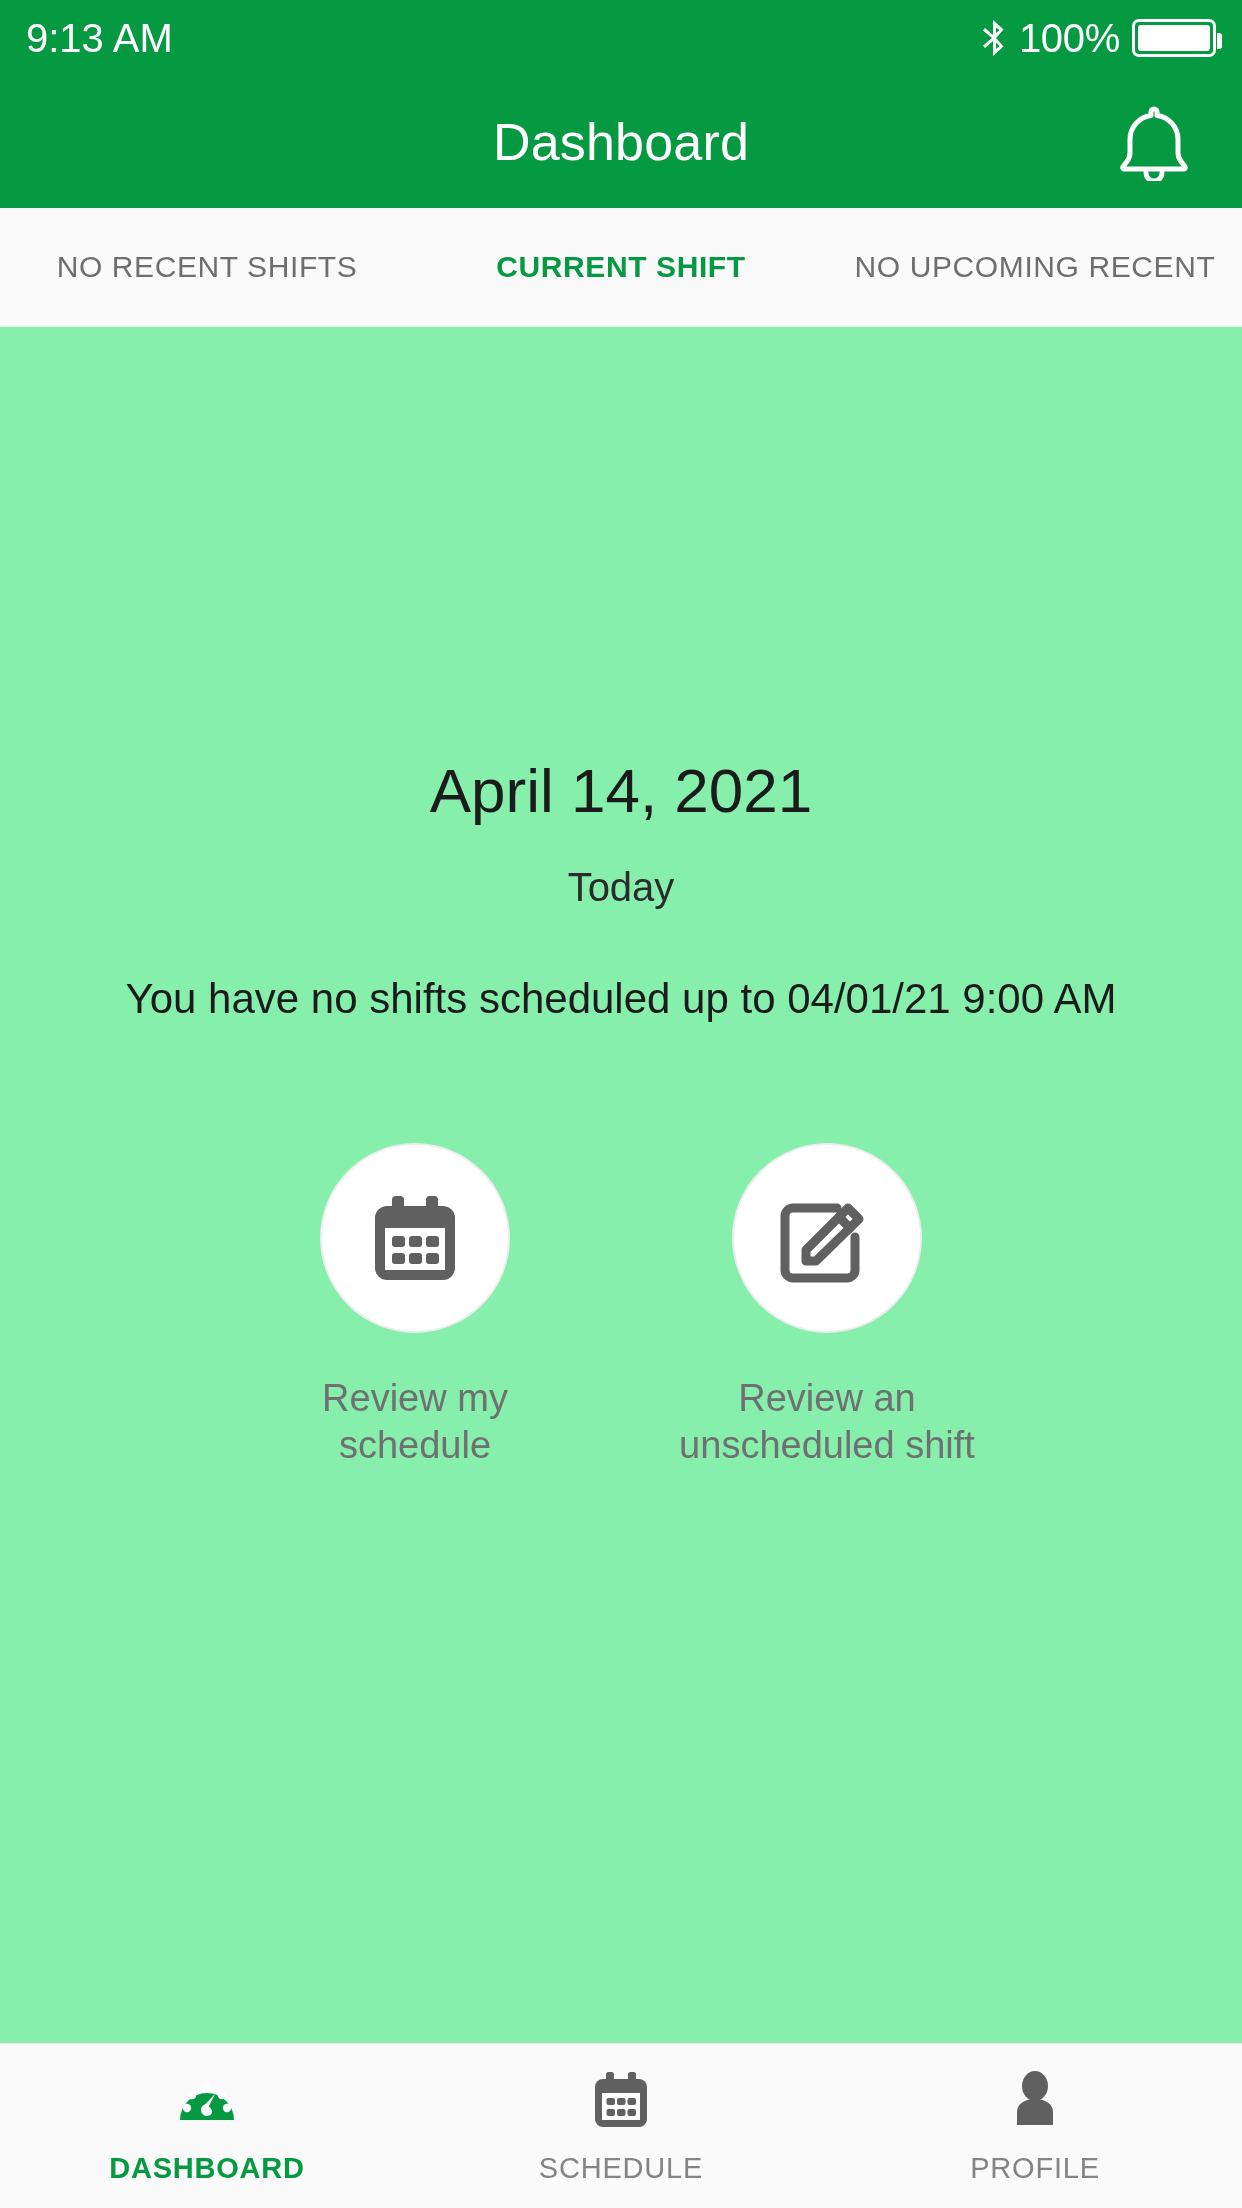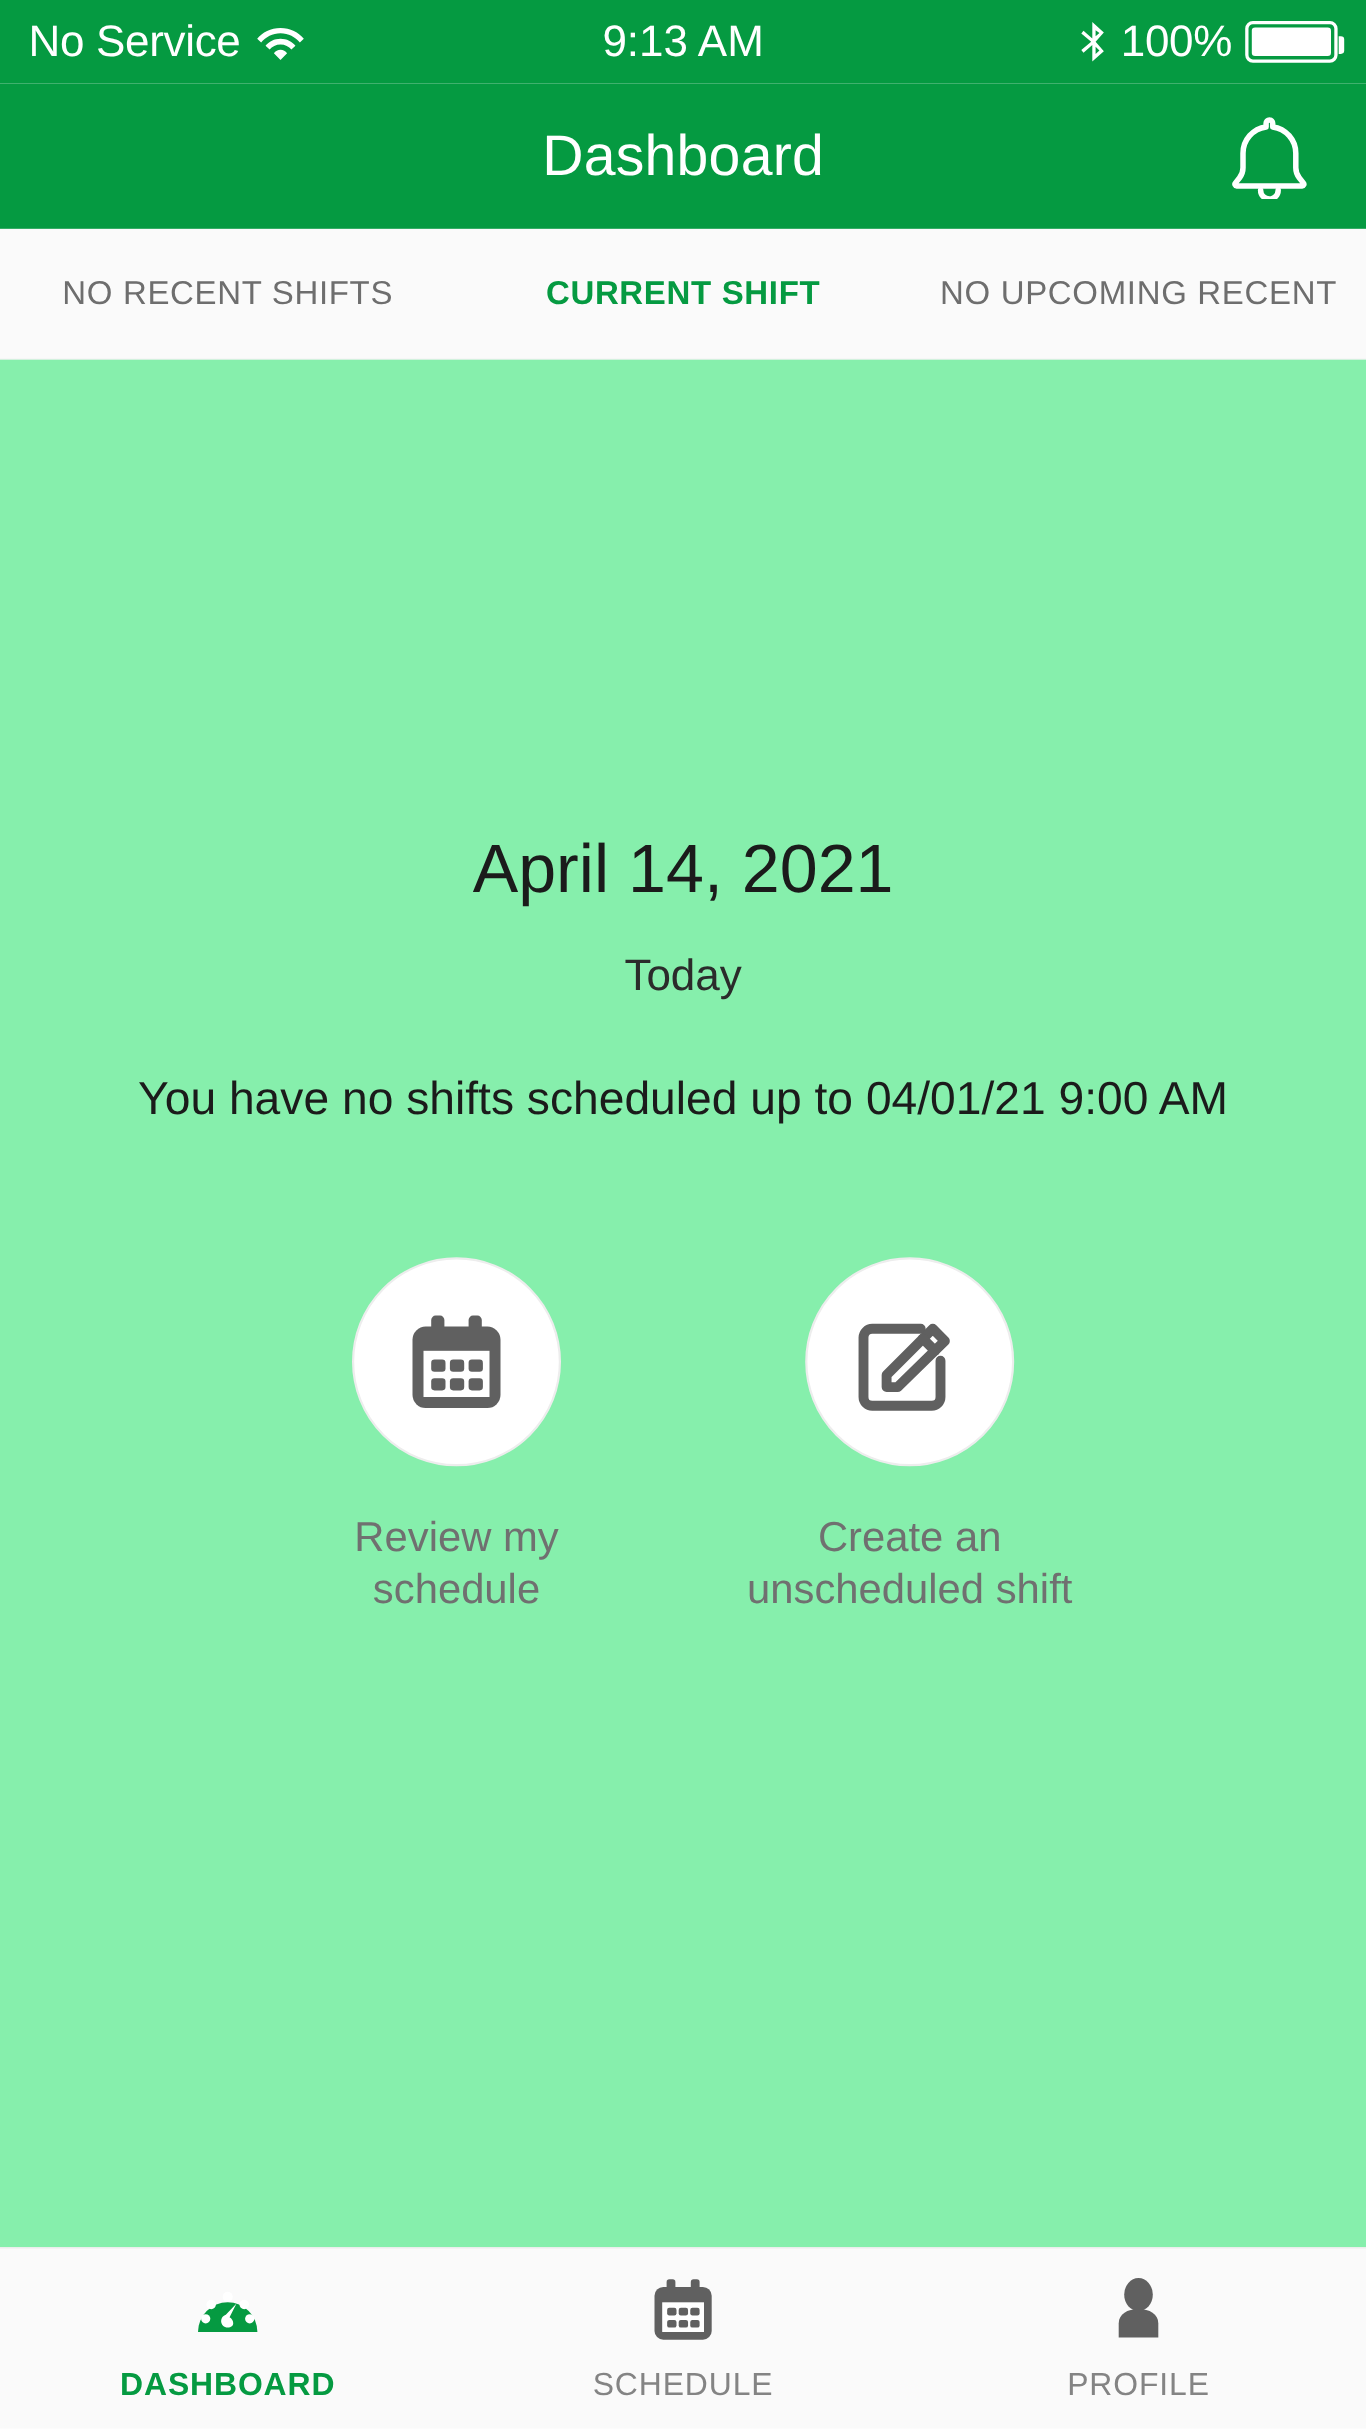--- a/index.html
+++ b/index.html
@@ -135,30 +135,20 @@
     font-size:29px; letter-spacing:0.8px; color:#848484; font-weight:400;
   }
   .bn-item.active .bn-label { color:var(--brand,#059a41); font-weight:bold; }
 </style>
 </head>
 <body>
 
 <div id="app">
 
   <div class="statusbar">
-    <div class="sb-left">
-      <span class="sb-text">No Service</span>
-      <span class="wifi-icon">
-        <svg viewBox="0 0 44 34" width="44" height="34" xmlns="http://www.w3.org/2000/svg">
-          <path d="M22 4.5C13.2 4.5 5.4 8.6 0.8 14.2l3.6 3.4C8.5 12.8 14.8 9.3 22 9.3s13.5 3.5 17.6 8.3l3.6-3.4C38.6 8.6 30.8 4.5 22 4.5z" fill="#ffffff"></path>
-          <path d="M22 14.2c-5.6 0-10.6 2.6-13.6 6.3l3.7 3.5C14.3 21.4 17.9 19.5 22 19.5s7.7 1.9 9.9 4.5l3.7-3.5c-3-3.7-8-6.3-13.6-6.3z" fill="#ffffff"></path>
-          <path d="M22 24.2c-2.4 0-4.6 1.2-6 3.1l6 6.2 6-6.2c-1.4-1.9-3.6-3.1-6-3.1z" fill="#ffffff"></path>
-        </svg>
-      </span>
-    </div>
     <div class="sb-center">
       <span class="sb-time">9:13 AM</span>
     </div>
     <div class="sb-right">
       <span class="bt-icon">
         <svg viewBox="0 0 26 38" width="26" height="38" xmlns="http://www.w3.org/2000/svg">
           <path d="M12 1v15L4 9 2 11.5l9 7.5-9 7.5L4 29l8-7v15l10.5-9.5L15 19l7.5-8.5L12 1zm3 7.5L18.5 11 15 14V8.5zm0 15L18.5 27 15 30v-6.5z" fill="#ffffff"></path>
         </svg>
       </span>
       <span class="sb-text">100%</span>
@@ -216,21 +206,21 @@
       <div class="action">
         <div class="action-circle">
           <span class="action-icon">
             <svg viewBox="0 0 96 96" width="96" height="96" xmlns="http://www.w3.org/2000/svg">
               <path d="M58 18H14a8 8 0 0 0-8 8v54a8 8 0 0 0 8 8h54a8 8 0 0 0 8-8V47" fill="none" stroke="#606060" stroke-width="9" stroke-linecap="round" stroke-linejoin="round"></path>
               <path d="M37 71H27V60L69 18l11 11L37 71z" fill="none" stroke="#606060" stroke-width="9" stroke-linejoin="round"></path>
               <path d="M60 27l11 11" fill="none" stroke="#606060" stroke-width="9" stroke-linecap="round"></path>
             </svg>
           </span>
         </div>
-        <div class="action-label">Create an unscheduled shift</div>
+        <div class="action-label">Review an unscheduled shift</div>
       </div>
 
     </div>
   </div>
 
   <div class="bottomnav">
 
     <div class="bn-item active">
       <span class="bn-icon">
         <svg viewBox="0 0 62 62" width="62" height="62" xmlns="http://www.w3.org/2000/svg">

